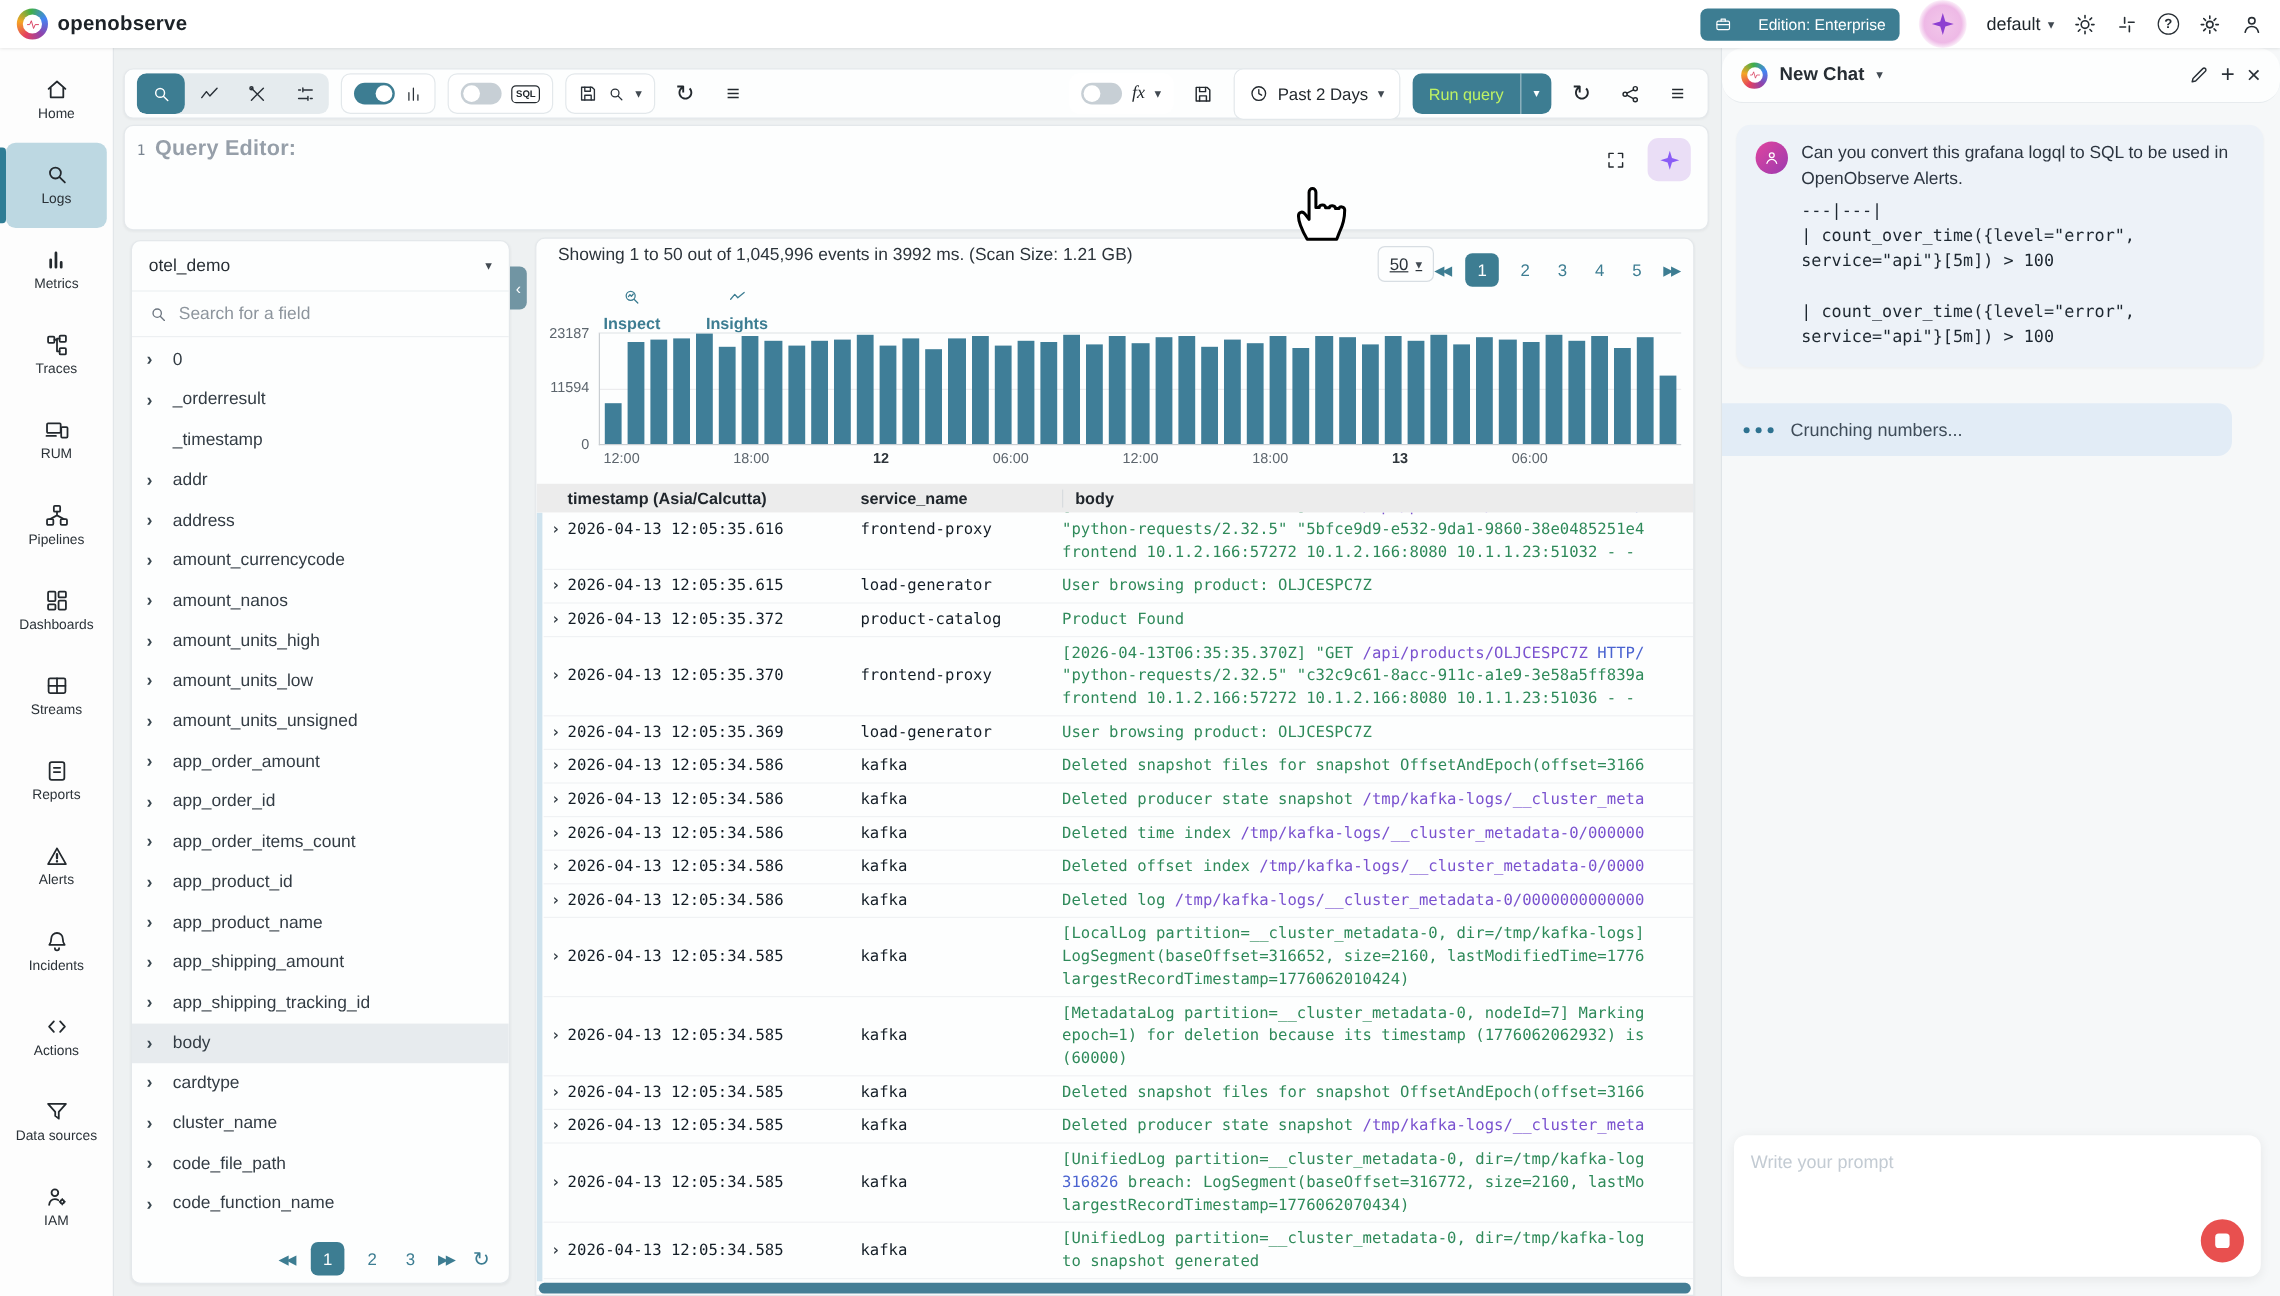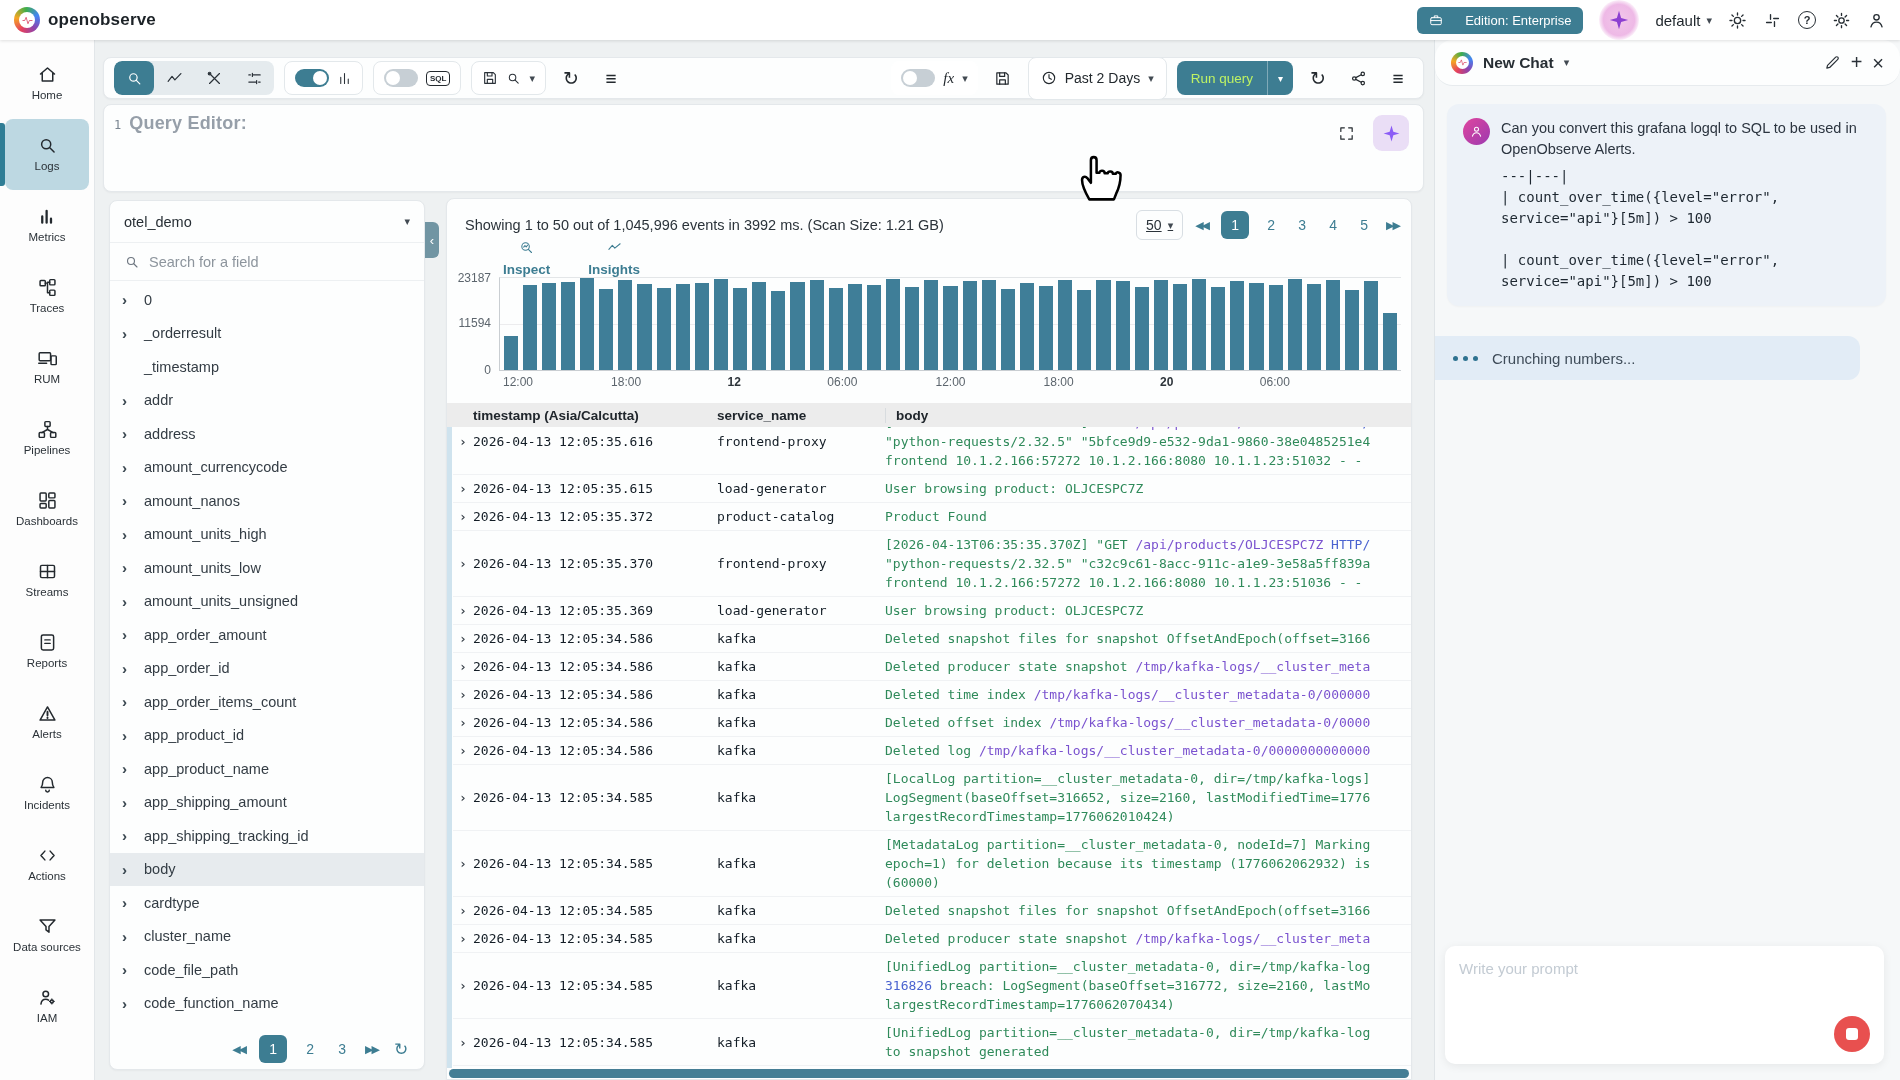--- a/index.html
+++ b/index.html
@@ -95,21 +95,21 @@
   .field-item.selected { background:#e7ebee; }
   .fpager { height:40px; display:flex; align-items:center; justify-content:flex-end; gap:14px; padding:0 14px; color:#3d7d92; }
   .pg-arrows { font-size:11px; letter-spacing:-2px; cursor:pointer; color:#3d7d92; }
   .pg-num { font-size:14px; color:#3d7d92; cursor:pointer; min-width:18px; text-align:center; }
   .pg-num.active { background:#3d7d92; color:#fff; border-radius:6px; width:28px; height:28px;
     display:flex; align-items:center; justify-content:center; }
 
   
   .results-card { position:absolute; left:351px; top:158px; width:966px; height:882px;
     border-radius:8px 8px 0 0; overflow:hidden; display:flex; flex-direction:column; }
-  .res-head { height:46px; display:flex; align-items:center; padding:6px 12px 0 18px; gap:12px; }
+  .res-head { height:46px; display:flex; padding:6px 12px 0 18px; }
   .summary { font-size:14.5px; color:#2b333a; flex:1; }
   .page-size { display:flex; align-items:center; gap:6px; border:1px solid #d8dee3; border-radius:6px;
     height:30px; padding:0 9px; font-size:14px; color:#2b333a; cursor:pointer;text-decoration:underline; }
   .res-pager { display:flex; align-items:center; gap:13px; }
   .actions-row { height:26px; display:flex; align-items:center; gap:38px; padding-left:56px; }
   .act-btn { display:flex; align-items:center; gap:7px; color:#3d7d92; font-size:13.5px; font-weight:bold; cursor:pointer;flex-direction:column; }
 
   .chart-block { height:132px; padding:6px 10px 0 0; position:relative; }
   .chart-inner { display:flex; height:94px; }
   .y-axis { width:52px; position:relative; font-size:12px; color:#5c656d; }
@@ -687,21 +687,21 @@
             <div class="bar" style="height: 61.7%; background: rgb(63, 126, 152);"></div>
           </div>
       </div>
       <div class="x-axis" id="x-axis">
           <span style="left: 2%;">12:00</span>
           <span style="left: 14%;">18:00</span>
           <span class="bold" style="left: 26%;">12</span>
           <span style="left: 38%;">06:00</span>
           <span style="left: 50%;">12:00</span>
           <span style="left: 62%;">18:00</span>
-          <span class="bold" style="left: 74%;">20</span>
+          <span class="bold" style="left: 74%;">13</span>
           <span style="left: 86%;">06:00</span>
         </div>
     </div>
     <div class="log-table">
       <div class="lt-head">
         <span class="col-ts">timestamp (Asia/Calcutta)</span>
         <span class="col-svc">service_name</span>
         <span class="col-body">body</span>
       </div>
       <div class="rows-wrap" id="rows-wrap">

